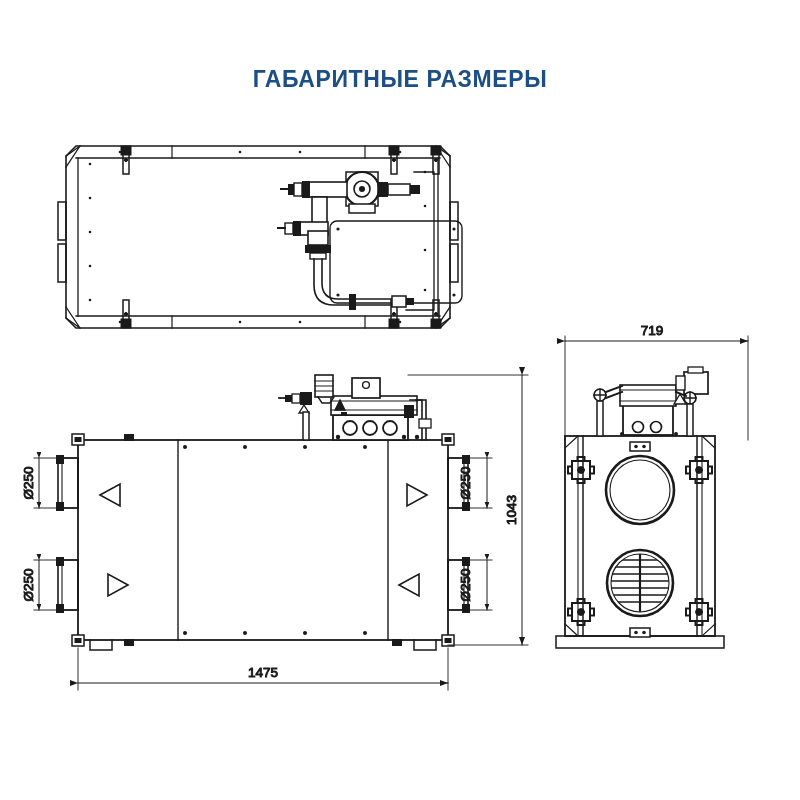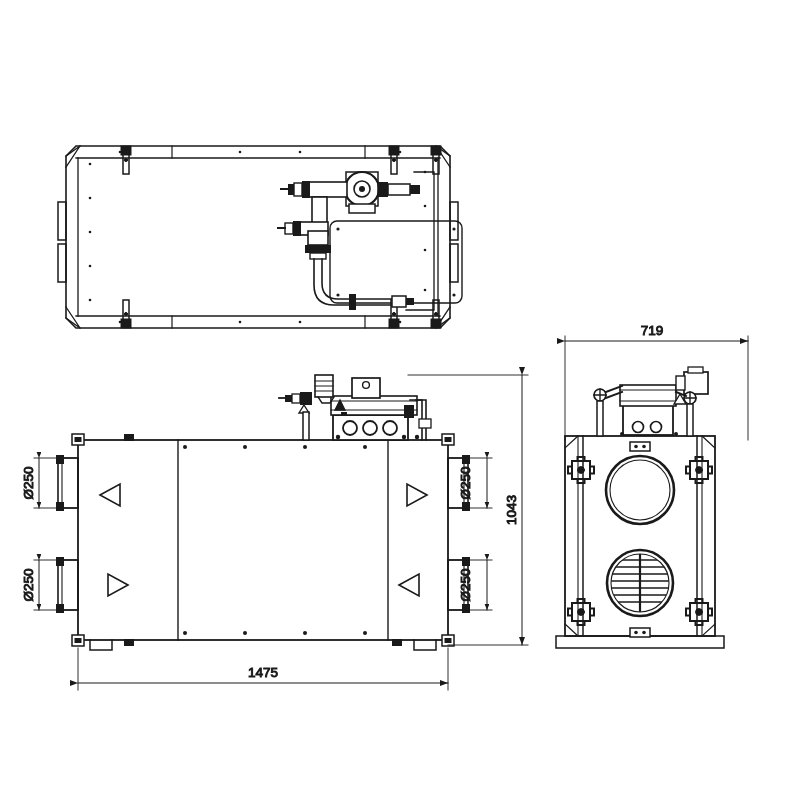--- a/index.html
+++ b/index.html
@@ -38,20 +38,21 @@
     font-family: "Liberation Sans", sans-serif;
     font-size: 13.5px;
     fill: #1a1a1a;
   }
 </style>
 </head>
 <body>
 
 <div id="page">
 
+  <div id="title">ГАБАРИТНЫЕ РАЗМЕРЫ</div>
 
   <svg id="drawing" width="800" height="800" viewBox="0 0 800 800">
 
     <defs>
       <marker id="ar" markerWidth="9" markerHeight="9" refX="8" refY="3" orient="auto" markerUnits="strokeWidth">
         <path d="M0,0 L8,3 L0,6 z" fill="#1a1a1a"></path>
       </marker>
       <marker id="arS" markerWidth="7" markerHeight="7" refX="6" refY="2.4" orient="auto" markerUnits="strokeWidth">
         <path d="M0,0 L6,2.4 L0,4.8 z" fill="#1a1a1a"></path>
       </marker>

